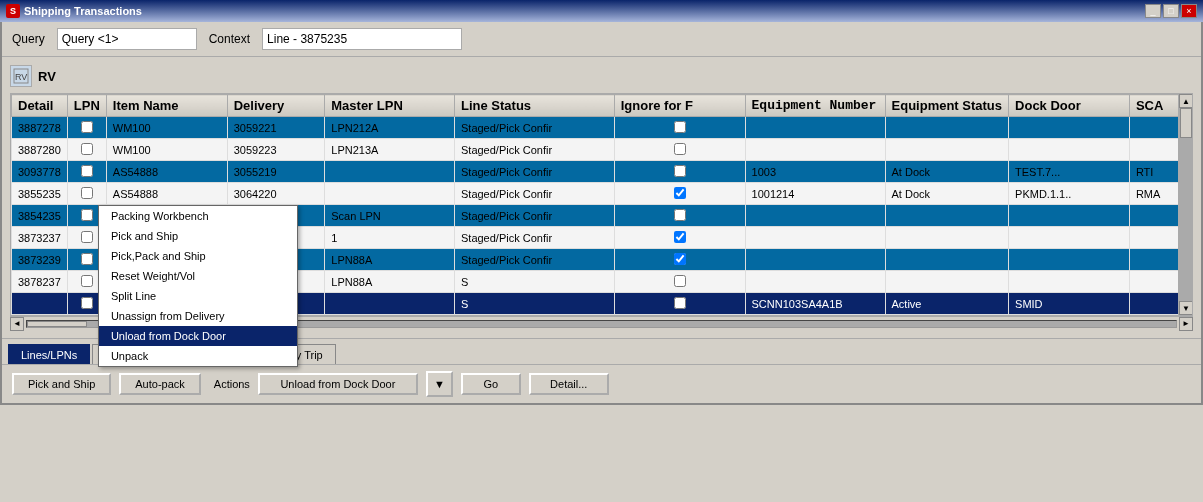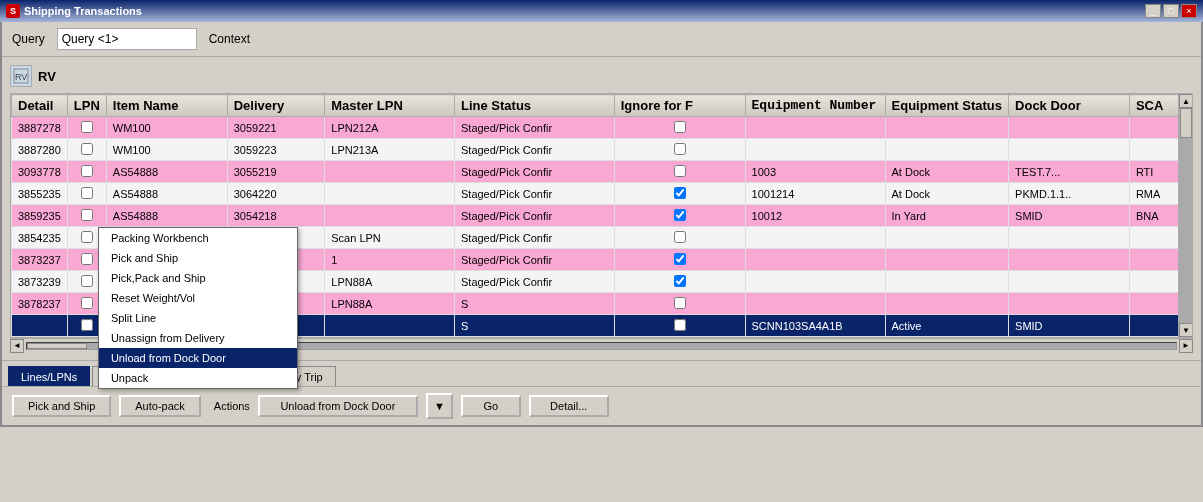--- a/index.html
+++ b/index.html
@@ -62,21 +62,21 @@
     thead tr { background: #d4d0c8; }
     thead th {
       border: 1px solid #aaa;
       padding: 3px 6px;
       text-align: left;
       font-size: 13px;
       font-weight: bold;
       white-space: nowrap;
       background: linear-gradient(to bottom, #e8e4dc, #ccc8c0);
     }
-    tbody tr { background: #f9a8d4; }
+    tbody tr { background: #0369a1; }
     tbody tr:nth-child(even) { background: #f4f4f4; }
     tbody tr.selected { background: #0a246a; color: white; }
     tbody td {
       border: 1px solid #ddd;
       padding: 2px 6px;
       font-size: 11px;
       white-space: nowrap;
       height: 22px;
     }
     .cb-cell { text-align: center; }
@@ -195,20 +195,21 @@
       <div class="tb-btn" style="background:#cc0000;color:white;">×</div>
     </div>
   </div>
 
   <div class="main-window">
 
     <div class="toolbar">
       <span class="toolbar-label">Query</span>
       <input class="toolbar-input" type="text" value="Query &lt;1&gt;" style="">
       <span class="toolbar-label">Context</span>
+      <input class="toolbar-input" type="text" value="Line - 3875235" style="width: 200px;">
     </div>
 
     <div class="content-area">
 
       <div class="rv-header">
         <div class="rv-icon">
           <svg width="16" height="16" viewBox="0 0 16 16">
               <rect x="1" y="1" width="14" height="14" fill="#c8d8e8" stroke="#888" stroke-width="1"></rect>
               <text x="2" y="12" font-size="9" fill="#444">RV</text>
             </svg>
@@ -280,33 +281,20 @@
                 <td>3064220</td>
                 <td></td>
                 <td>Staged/Pick Confir</td>
                 <td class="cb-cell"><input type="checkbox" checked="" style=""></td>
                 <td>1001214</td>
                 <td>At Dock</td>
                 <td>PKMD.1.1..</td>
                 <td>RMA</td>
               </tr>
               <tr>
-                <td>3859235</td>
-                <td class="cb-cell"><input type="checkbox" style=""></td>
-                <td>AS54888</td>
-                <td>3054218</td>
-                <td></td>
-                <td>Staged/Pick Confir</td>
-                <td class="cb-cell"><input type="checkbox" checked="" style=""></td>
-                <td>10012</td>
-                <td>In Yard</td>
-                <td>SMID</td>
-                <td>BNA</td>
-              </tr>
-              <tr>
                 <td>3854235</td>
                 <td class="cb-cell"><input type="checkbox" style=""></td>
                 <td>AMO-100</td>
                 <td>3010213</td>
                 <td>Scan LPN</td>
                 <td>Staged/Pick Confir</td>
                 <td class="cb-cell"><input type="checkbox" style=""></td>
                 <td></td>
                 <td></td>
                 <td></td>

